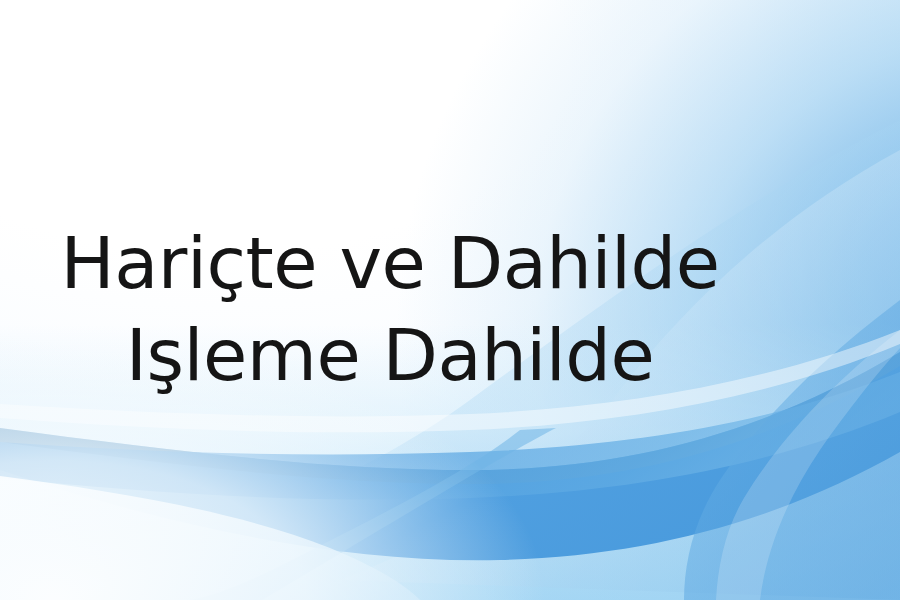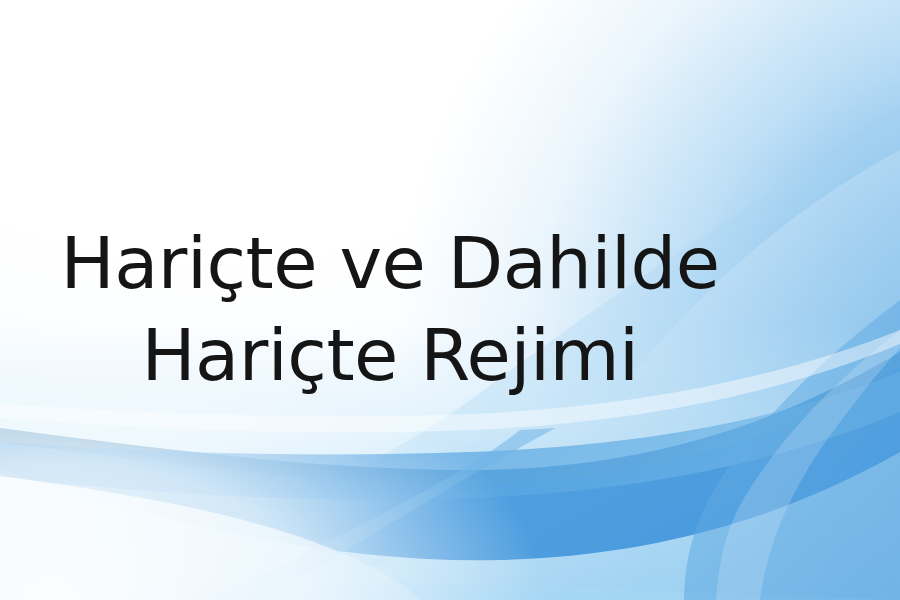--- a/index.html
+++ b/index.html
@@ -167,16 +167,16 @@
 
       <path d="M0,404 C160,414 320,420 470,414 C620,408 770,382 900,330
                L900,344 C770,398 620,424 470,430 C320,436 160,430 0,418 Z" fill="#ffffff" opacity="0.45"></path>
     </svg>
   </div>
 
   <div class="bg-layer" id="bg-bottomleft-light"></div>
 
   <div id="headline">
     <span class="headline-line">Hariçte ve Dahilde</span>
-    <span class="headline-line">Hariçte Rejimi</span>
+    <span class="headline-line">Işleme Dahilde</span>
   </div>
 
 </div>
 
 </body></html>

